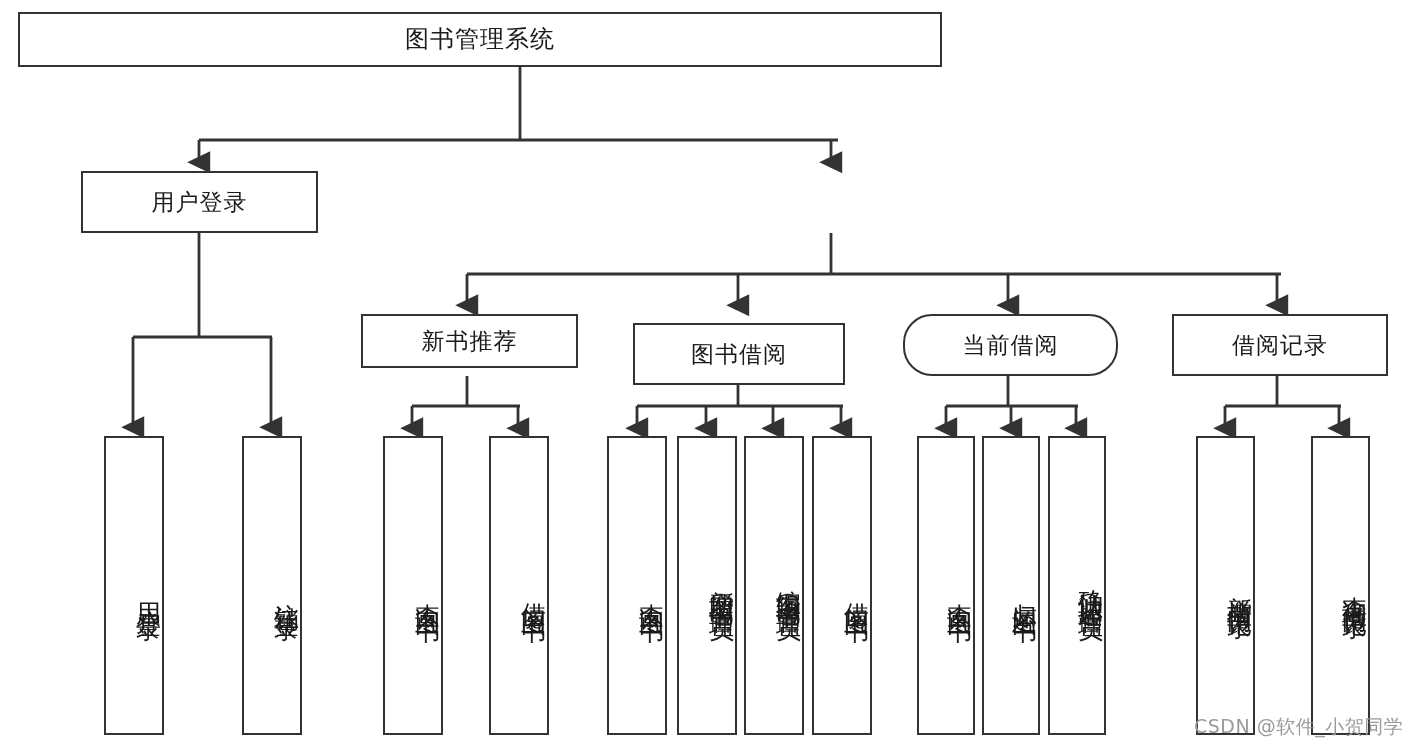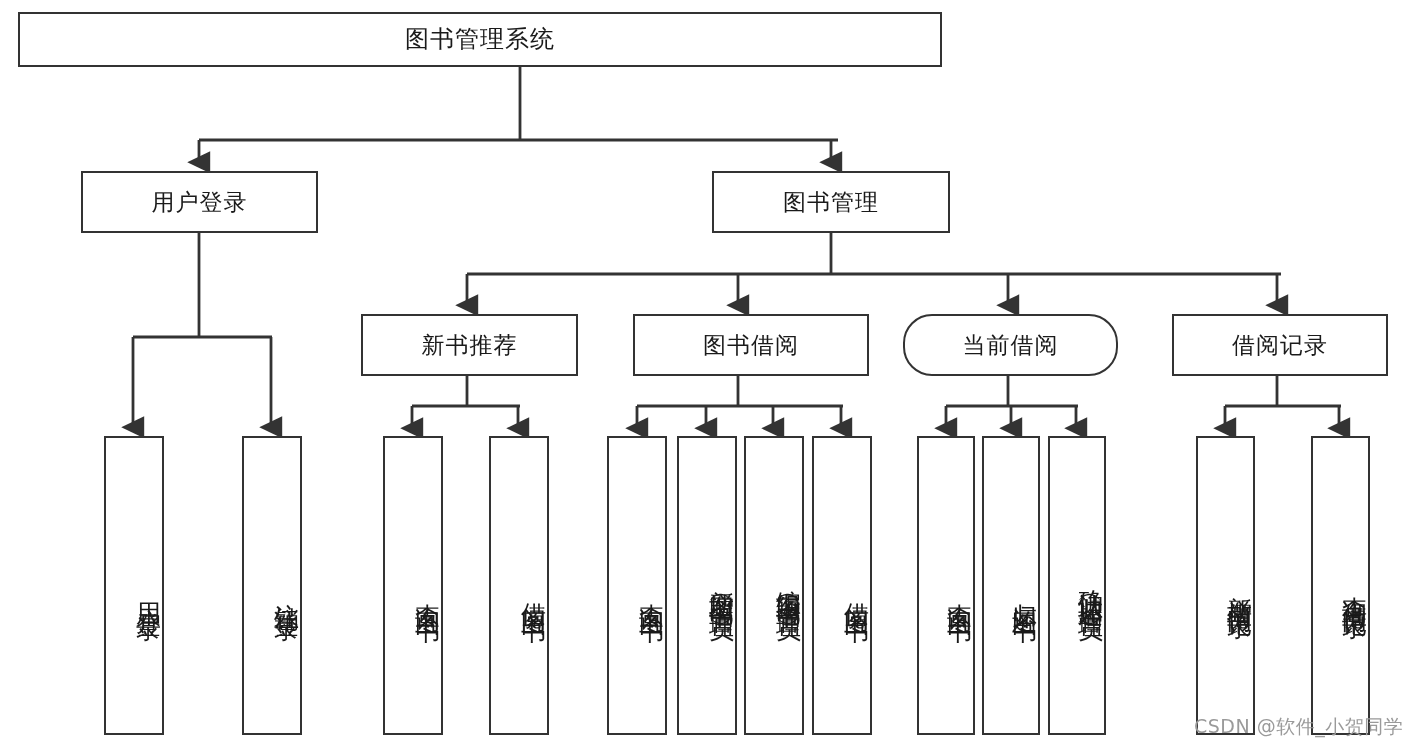--- a/index.html
+++ b/index.html
@@ -118,24 +118,23 @@
       <path d="M1277,376 L1277,406"></path>
       <path d="M1225,406 L1341,406"></path>
       <path d="M1225,406 L1225,428" marker-end="url(#arrow)"></path>
       <path d="M1339,406 L1339,428" marker-end="url(#arrow)"></path>
     </g>
   </svg>
 
   <div class="node root" style="left:18px; top:12px; width:924px; height:55px;">图书管理系统</div>
 
   <div class="node horiz" style="left:81px; top:171px; width:237px; height:62px;">用户登录</div>
-  <div class="node horiz" style="left:712px; top:171px; width:238px; height:62px;">图书管理</div>
 
-  <div class="node horiz" style="left:361px; top:314px; width:217px; height:62px;">新书推荐</div>
-  <div class="node horiz" style="left:633px; top:314px; width:236px; height:62px;">图书借阅</div>
+  <div class="node horiz" style="left:361px; top:314px; width:217px; height:54px;">新书推荐</div>
+  <div class="node horiz" style="left:633px; top:323px; width:212px; height:62px;">图书借阅</div>
   <div class="node horiz" style="left:903px; top:314px; width:215px; height:62px;border-radius:29px;">当前借阅</div>
   <div class="node horiz" style="left:1172px; top:314px; width:216px; height:62px;">借阅记录</div>
 
   <div class="node leaf" style="left:104px; top:436px; width:60px; height:299px;">用户登录</div>
   <div class="node leaf" style="left:242px; top:436px; width:60px; height:299px;">注销登录</div>
 
   <div class="node leaf" style="left:383px; top:436px; width:60px; height:299px;">查询图书</div>
   <div class="node leaf" style="left:489px; top:436px; width:60px; height:299px;">借阅图书</div>
 
   <div class="node leaf" style="left:607px; top:436px; width:60px; height:299px;">查询图书</div>

